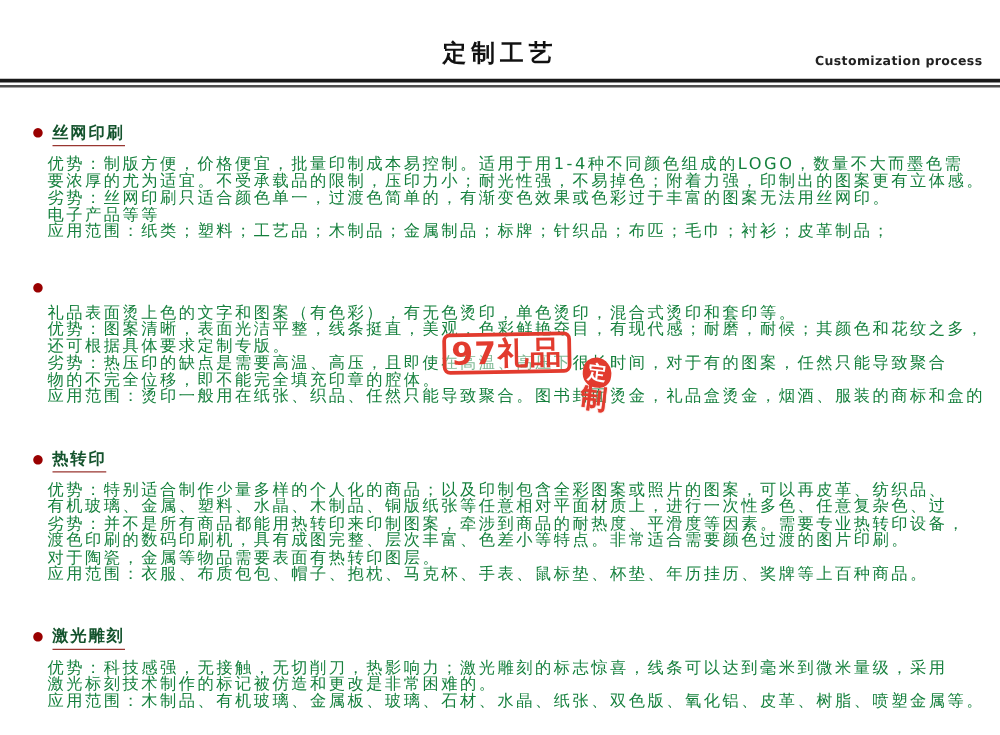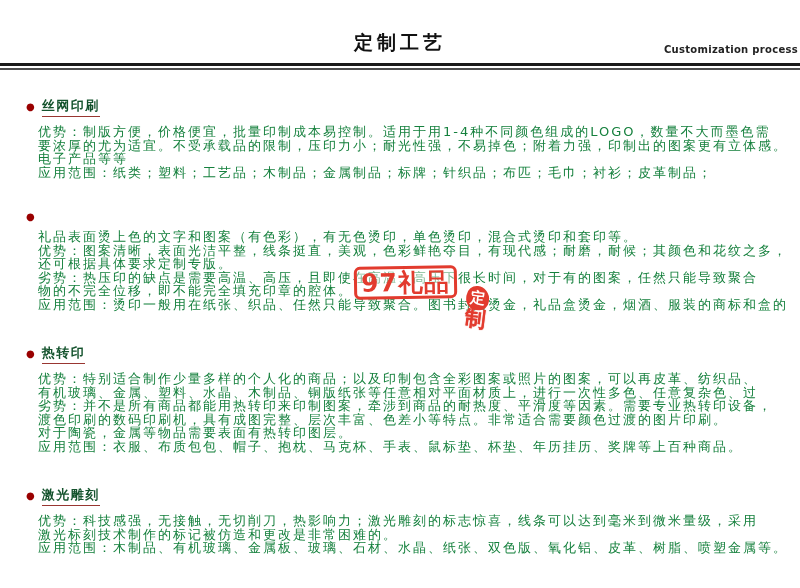--- a/index.html
+++ b/index.html
@@ -24,21 +24,21 @@
   }
   .page-title {
     text-align: center;
     font-size: 19px;
     font-weight: bold;
     letter-spacing: 4px;
     color: #111111;
   }
   .page-subtitle {
     position: absolute;
-    right: 2px;
+    right: 14px;
     top: 44px;
     font-size: 10px;
     font-weight: bold;
     color: #222222;
     letter-spacing: 0.3px;
   }
   .rule-thick {
     margin-top: 7px;
     height: 3px;
     background: #1a1a1a;
@@ -147,20 +147,21 @@
   <div class="main">
 
     <div class="section">
       <div class="sec-head">
         <span class="bullet">●</span>
         <span class="sec-title">丝网印刷</span>
       </div>
       <div class="sec-body">
         <div class="line">优势：制版方便，价格便宜，批量印制成本易控制。适用于用1-4种不同颜色组成的LOGO，数量不大而墨色需</div>
         <div class="line">要浓厚的尤为适宜。不受承载品的限制，压印力小；耐光性强，不易掉色；附着力强，印制出的图案更有立体感。</div>
+        <div class="line">劣势：丝网印刷只适合颜色单一，过渡色简单的，有渐变色效果或色彩过于丰富的图案无法用丝网印。</div>
         <div class="line">电子产品等等</div>
         <div class="line">应用范围：纸类；塑料；工艺品；木制品；金属制品；标牌；针织品；布匹；毛巾；衬衫；皮革制品；</div>
       </div>
     </div>
 
     <div class="section">
       <div class="sec-head">
         <span class="bullet">●</span>
       </div>
       <div class="sec-body">

